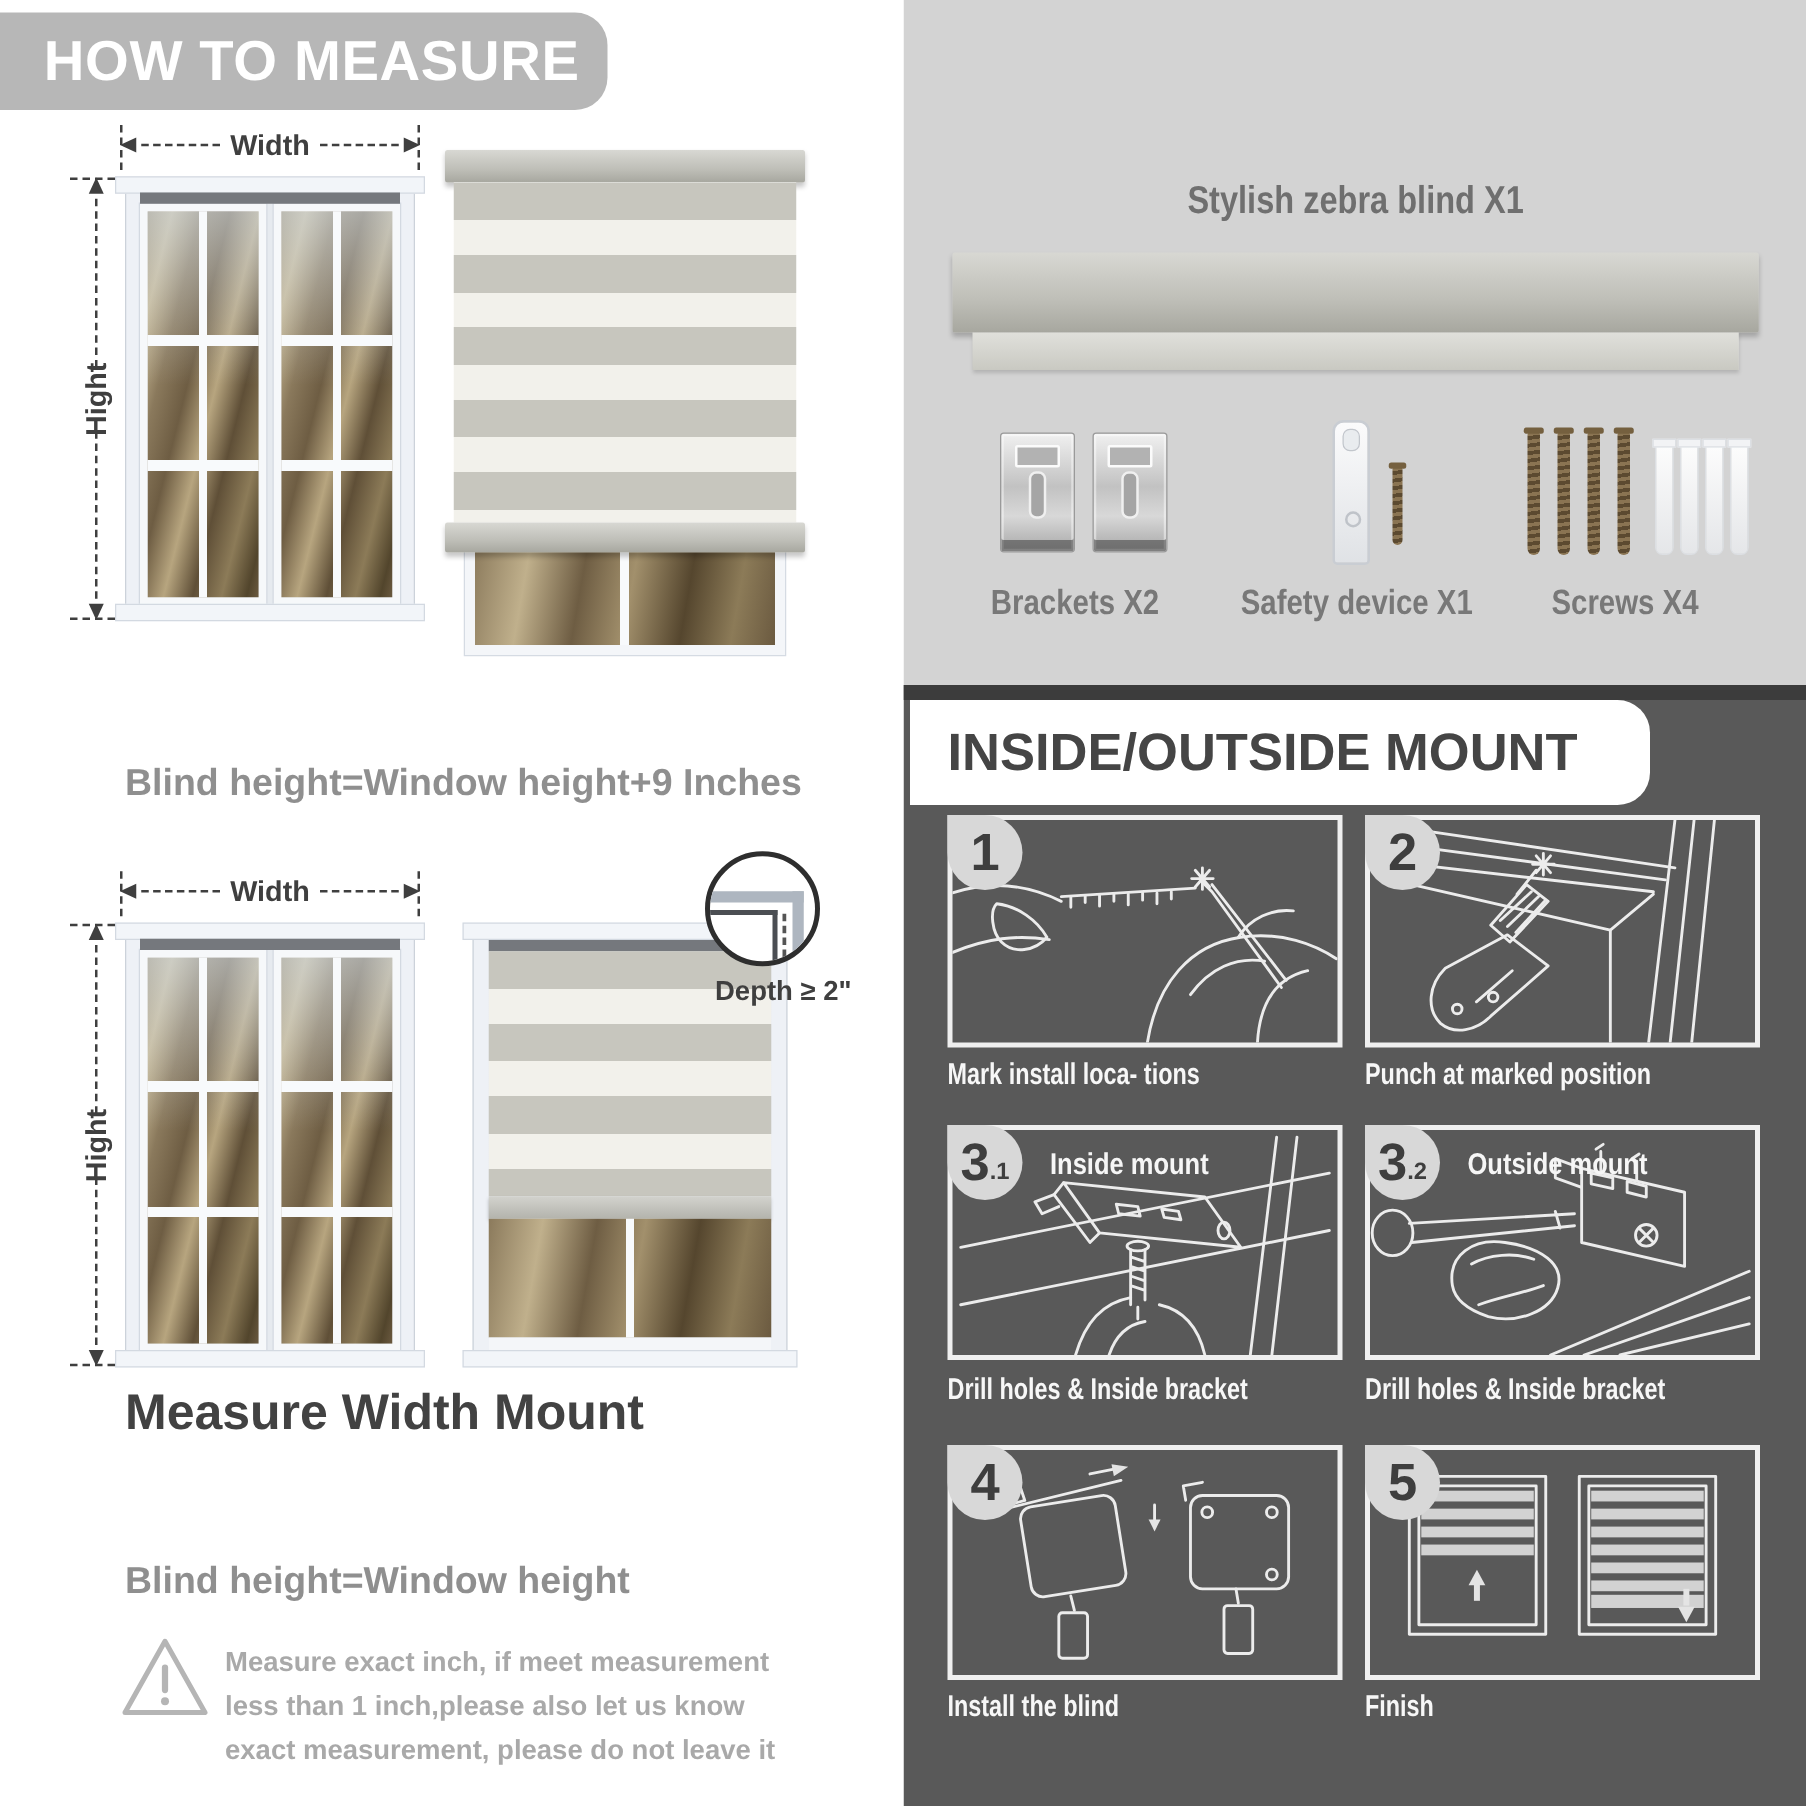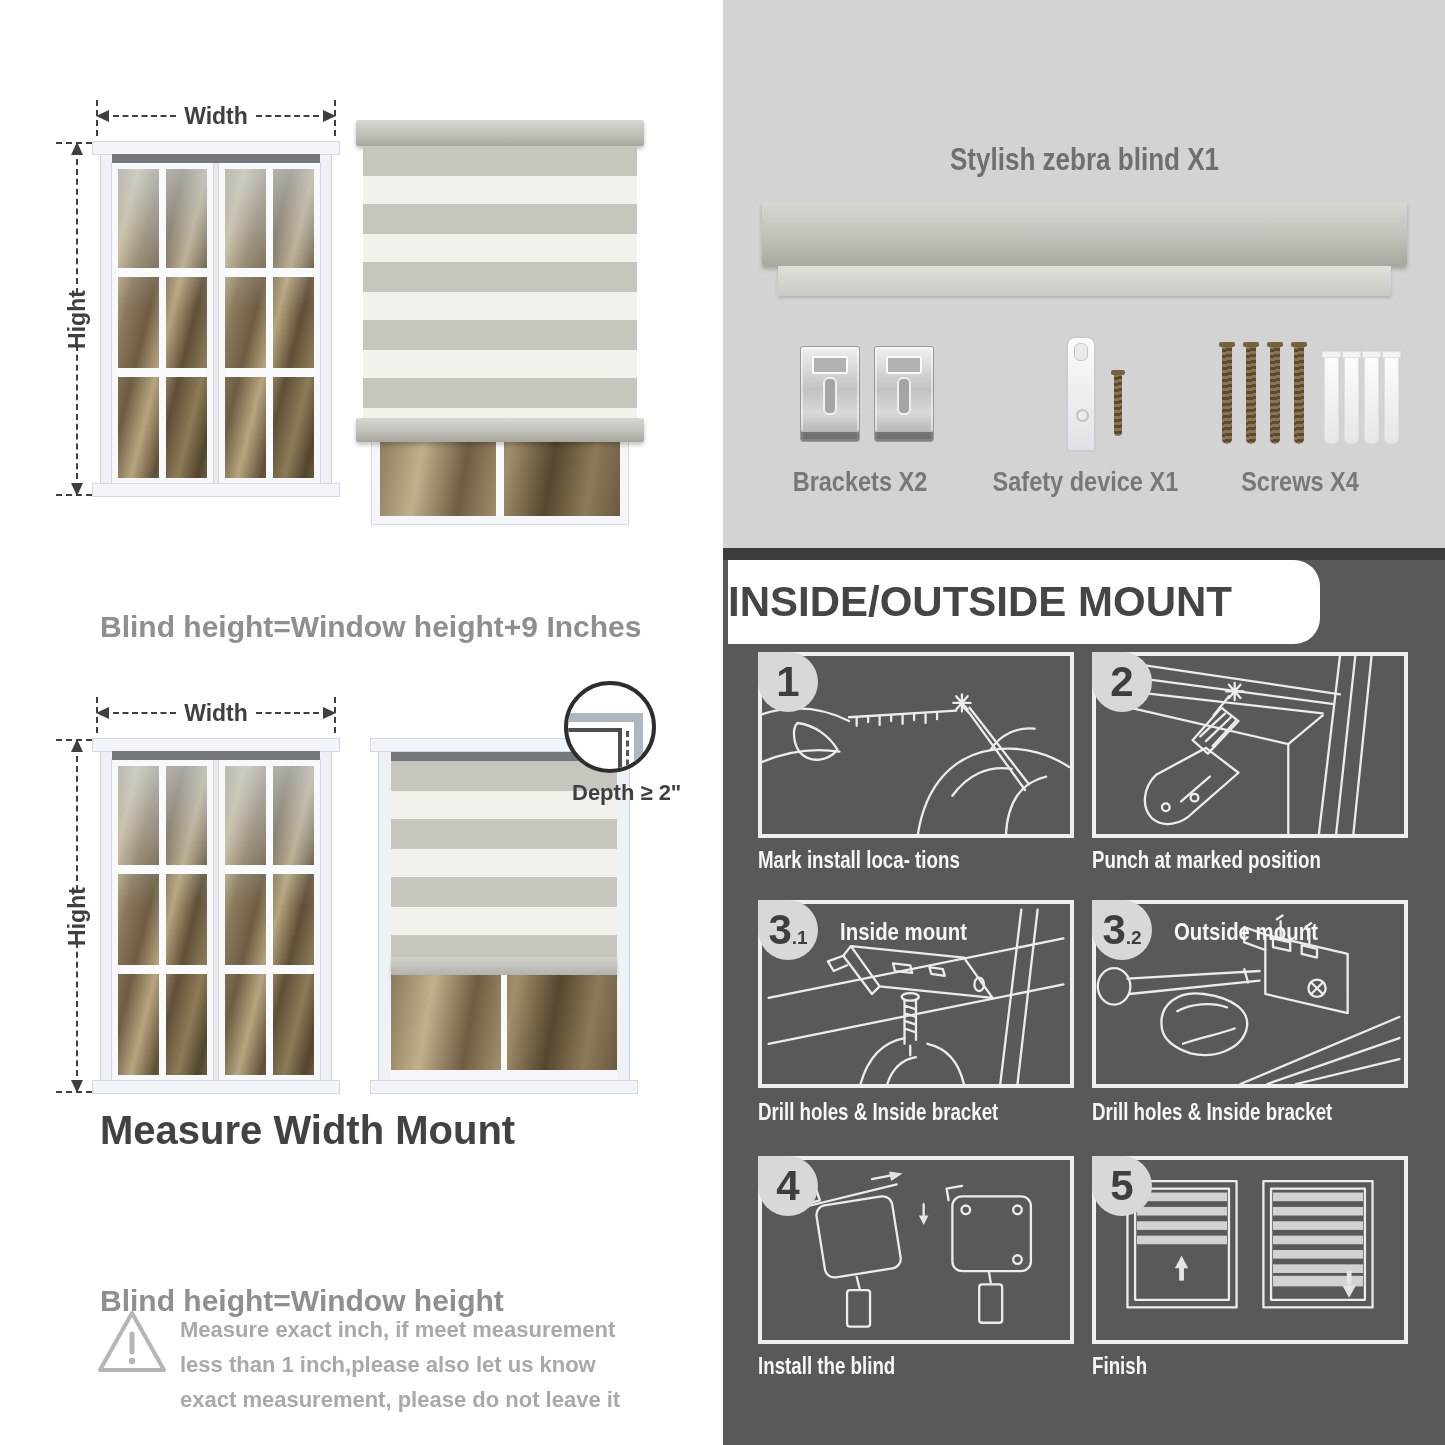--- a/index.html
+++ b/index.html
@@ -9,21 +9,21 @@
   
   .how-header{position:absolute;left:0;top:10px;width:486px;height:78px;background:#b7b7b7;
     border-radius:0 26px 26px 0;color:#ffffff;font-weight:bold;font-size:45px;line-height:78px;
     padding-left:35px;letter-spacing:.5px;box-sizing:border-box;}
   .wi-header{position:absolute;left:723px;top:12px;width:362px;height:78px;background:#ffffff;
     border-radius:0 26px 26px 0;color:#cdcdcd;font-weight:bold;font-size:38px;line-height:78px;
     padding-left:52px;box-sizing:border-box;white-space:nowrap;transform-origin:left center;}
   .wi-header .inner{display:inline-block;transform:scaleX(.84);transform-origin:left center;}
   .mount-header{position:absolute;left:728px;top:560px;width:592px;height:84px;background:#ffffff;
     border-radius:0 26px 26px 0;color:#454545;font-weight:bold;font-size:42px;line-height:84px;
-    box-sizing:border-box;white-space:nowrap;}
+    padding-left:30px;box-sizing:border-box;white-space:nowrap;}
 
   
   .right-top{position:absolute;left:723px;top:0;width:722px;height:548px;background:#d3d3d3;}
   .dark-zone{position:absolute;left:723px;top:548px;width:722px;height:897px;background:#595959;}
   .dark-strip{position:absolute;left:723px;top:548px;width:722px;height:12px;background:#3c3c3c;}
 
   
   .t-title{position:absolute;left:100px;color:#424242;font-weight:bold;font-size:40px;white-space:nowrap;}
   .t-rule{position:absolute;left:100px;color:#8f8f8f;font-weight:bold;font-size:30px;white-space:nowrap;}
   .warn-text{position:absolute;left:180px;top:1312px;width:470px;color:#a9a9a9;font-weight:700;
@@ -121,20 +121,21 @@
   .caption{position:absolute;color:#f7f7f7;font-weight:bold;font-size:24px;white-space:nowrap;
     transform:scaleX(.78);transform-origin:left center;}
 
   .warn-svg{position:absolute;left:95px;top:1306px;}
 </style>
 </head>
 <body>
 
 <div class="canvas">
 
+  <div class="how-header">HOW TO MEASURE</div>
 
   <div class="dimw" style="left:96px;top:106px;width:240px;">
     <span class="ah-l"></span>
     <span class="dl"></span>
     <span class="lbl">Width</span>
     <span class="dl"></span>
     <span class="ah-r"></span>
   </div>
   <div class="vtick" style="left:96px;top:100px;"></div>
   <div class="vtick" style="left:334px;top:100px;"></div>
@@ -204,21 +205,21 @@
   </div>
 
   <div class="mag" style="left:564px;top:681px;">
     <div class="m-l1"></div>
     <div class="m-l2"></div>
     <div class="m-dash"></div>
   </div>
   <div class="depth-label" style="left:572px;top:780px;">Depth ≥ 2"</div>
 
   <div class="t-title" style="top:1108px;">Measure Width Mount</div>
-  <div class="t-rule" style="top:1284px;">Blind height=Window height</div>
+  <div class="t-rule" style="top:1248px;">Blind height=Window height</div>
 
   <svg class="warn-svg" width="74" height="72" viewBox="0 0 74 72">
     <path d="M37 7 L69 64 L5 64 Z" fill="none" stroke="#b5b5b5" stroke-width="4" stroke-linejoin="round"></path>
     <line x1="37" y1="28" x2="37" y2="46" stroke="#b5b5b5" stroke-width="5" stroke-linecap="round"></line>
     <circle cx="37" cy="55" r="3.2" fill="#b5b5b5"></circle>
   </svg>
   <div class="warn-text">Measure exact inch, if meet measurement less than 1 inch,please also let us know exact measurement, please do not leave it</div>
 
   <div class="right-top"></div>
   <div class="dark-zone"></div>

